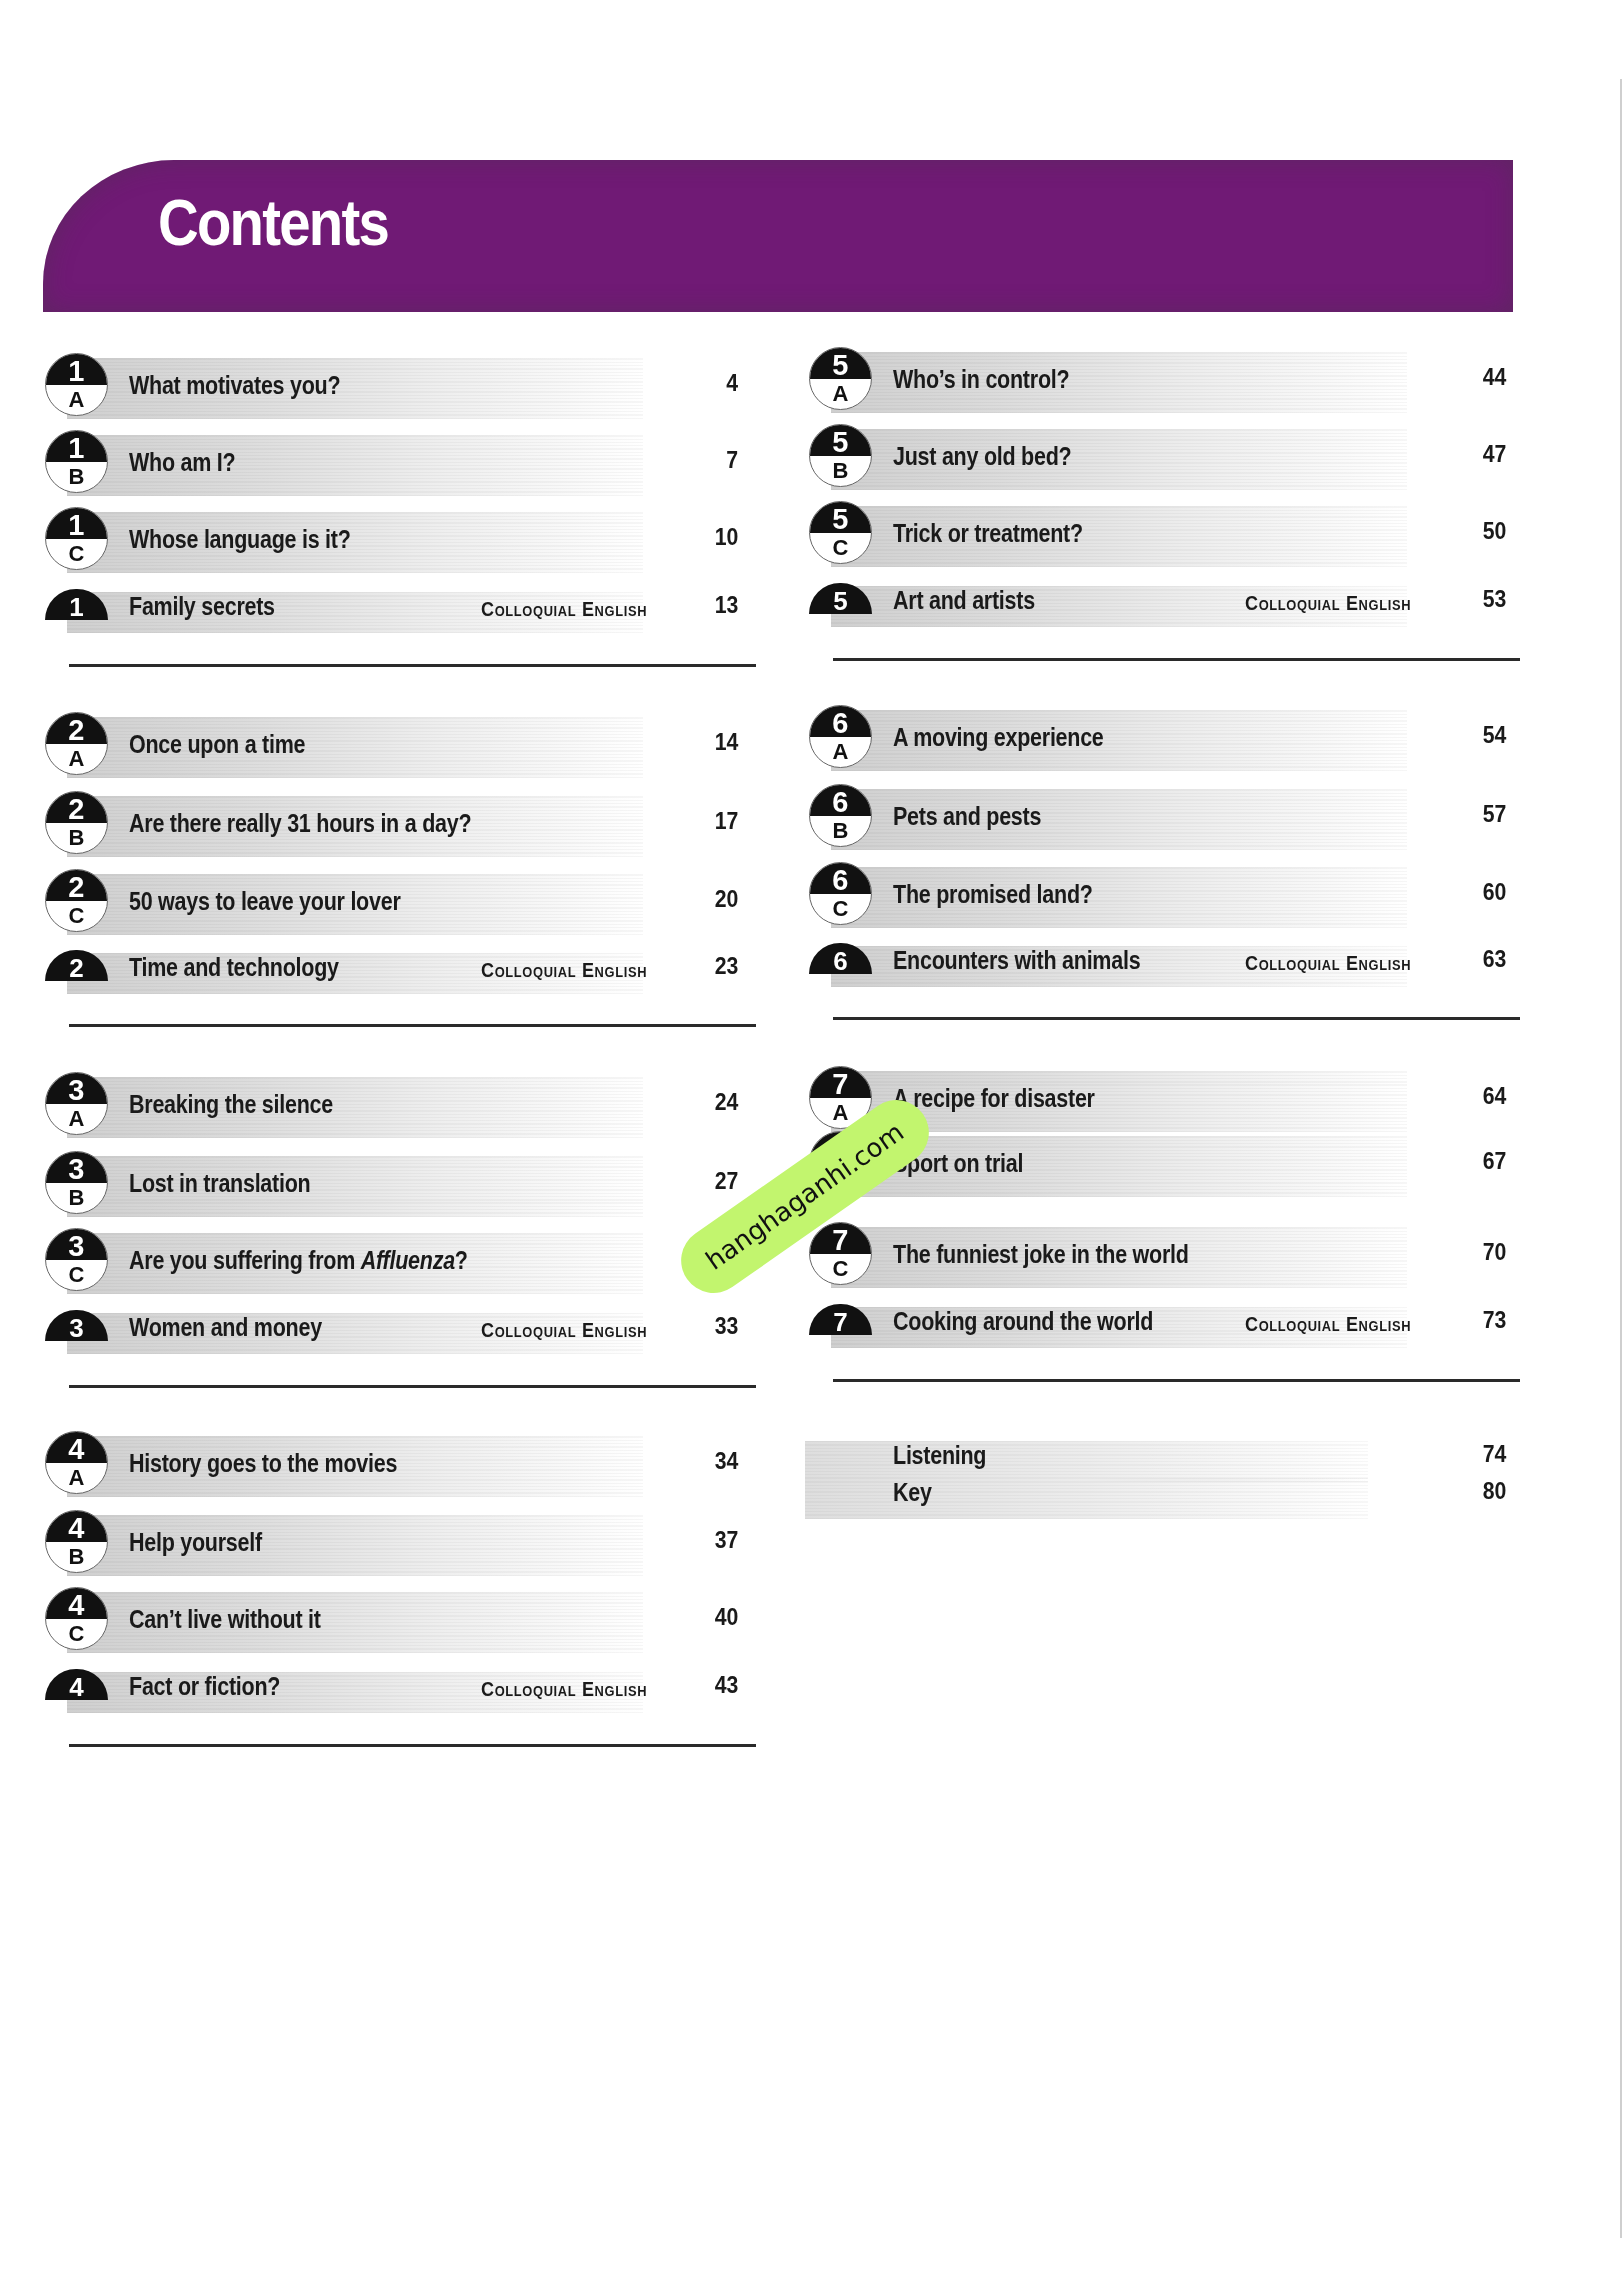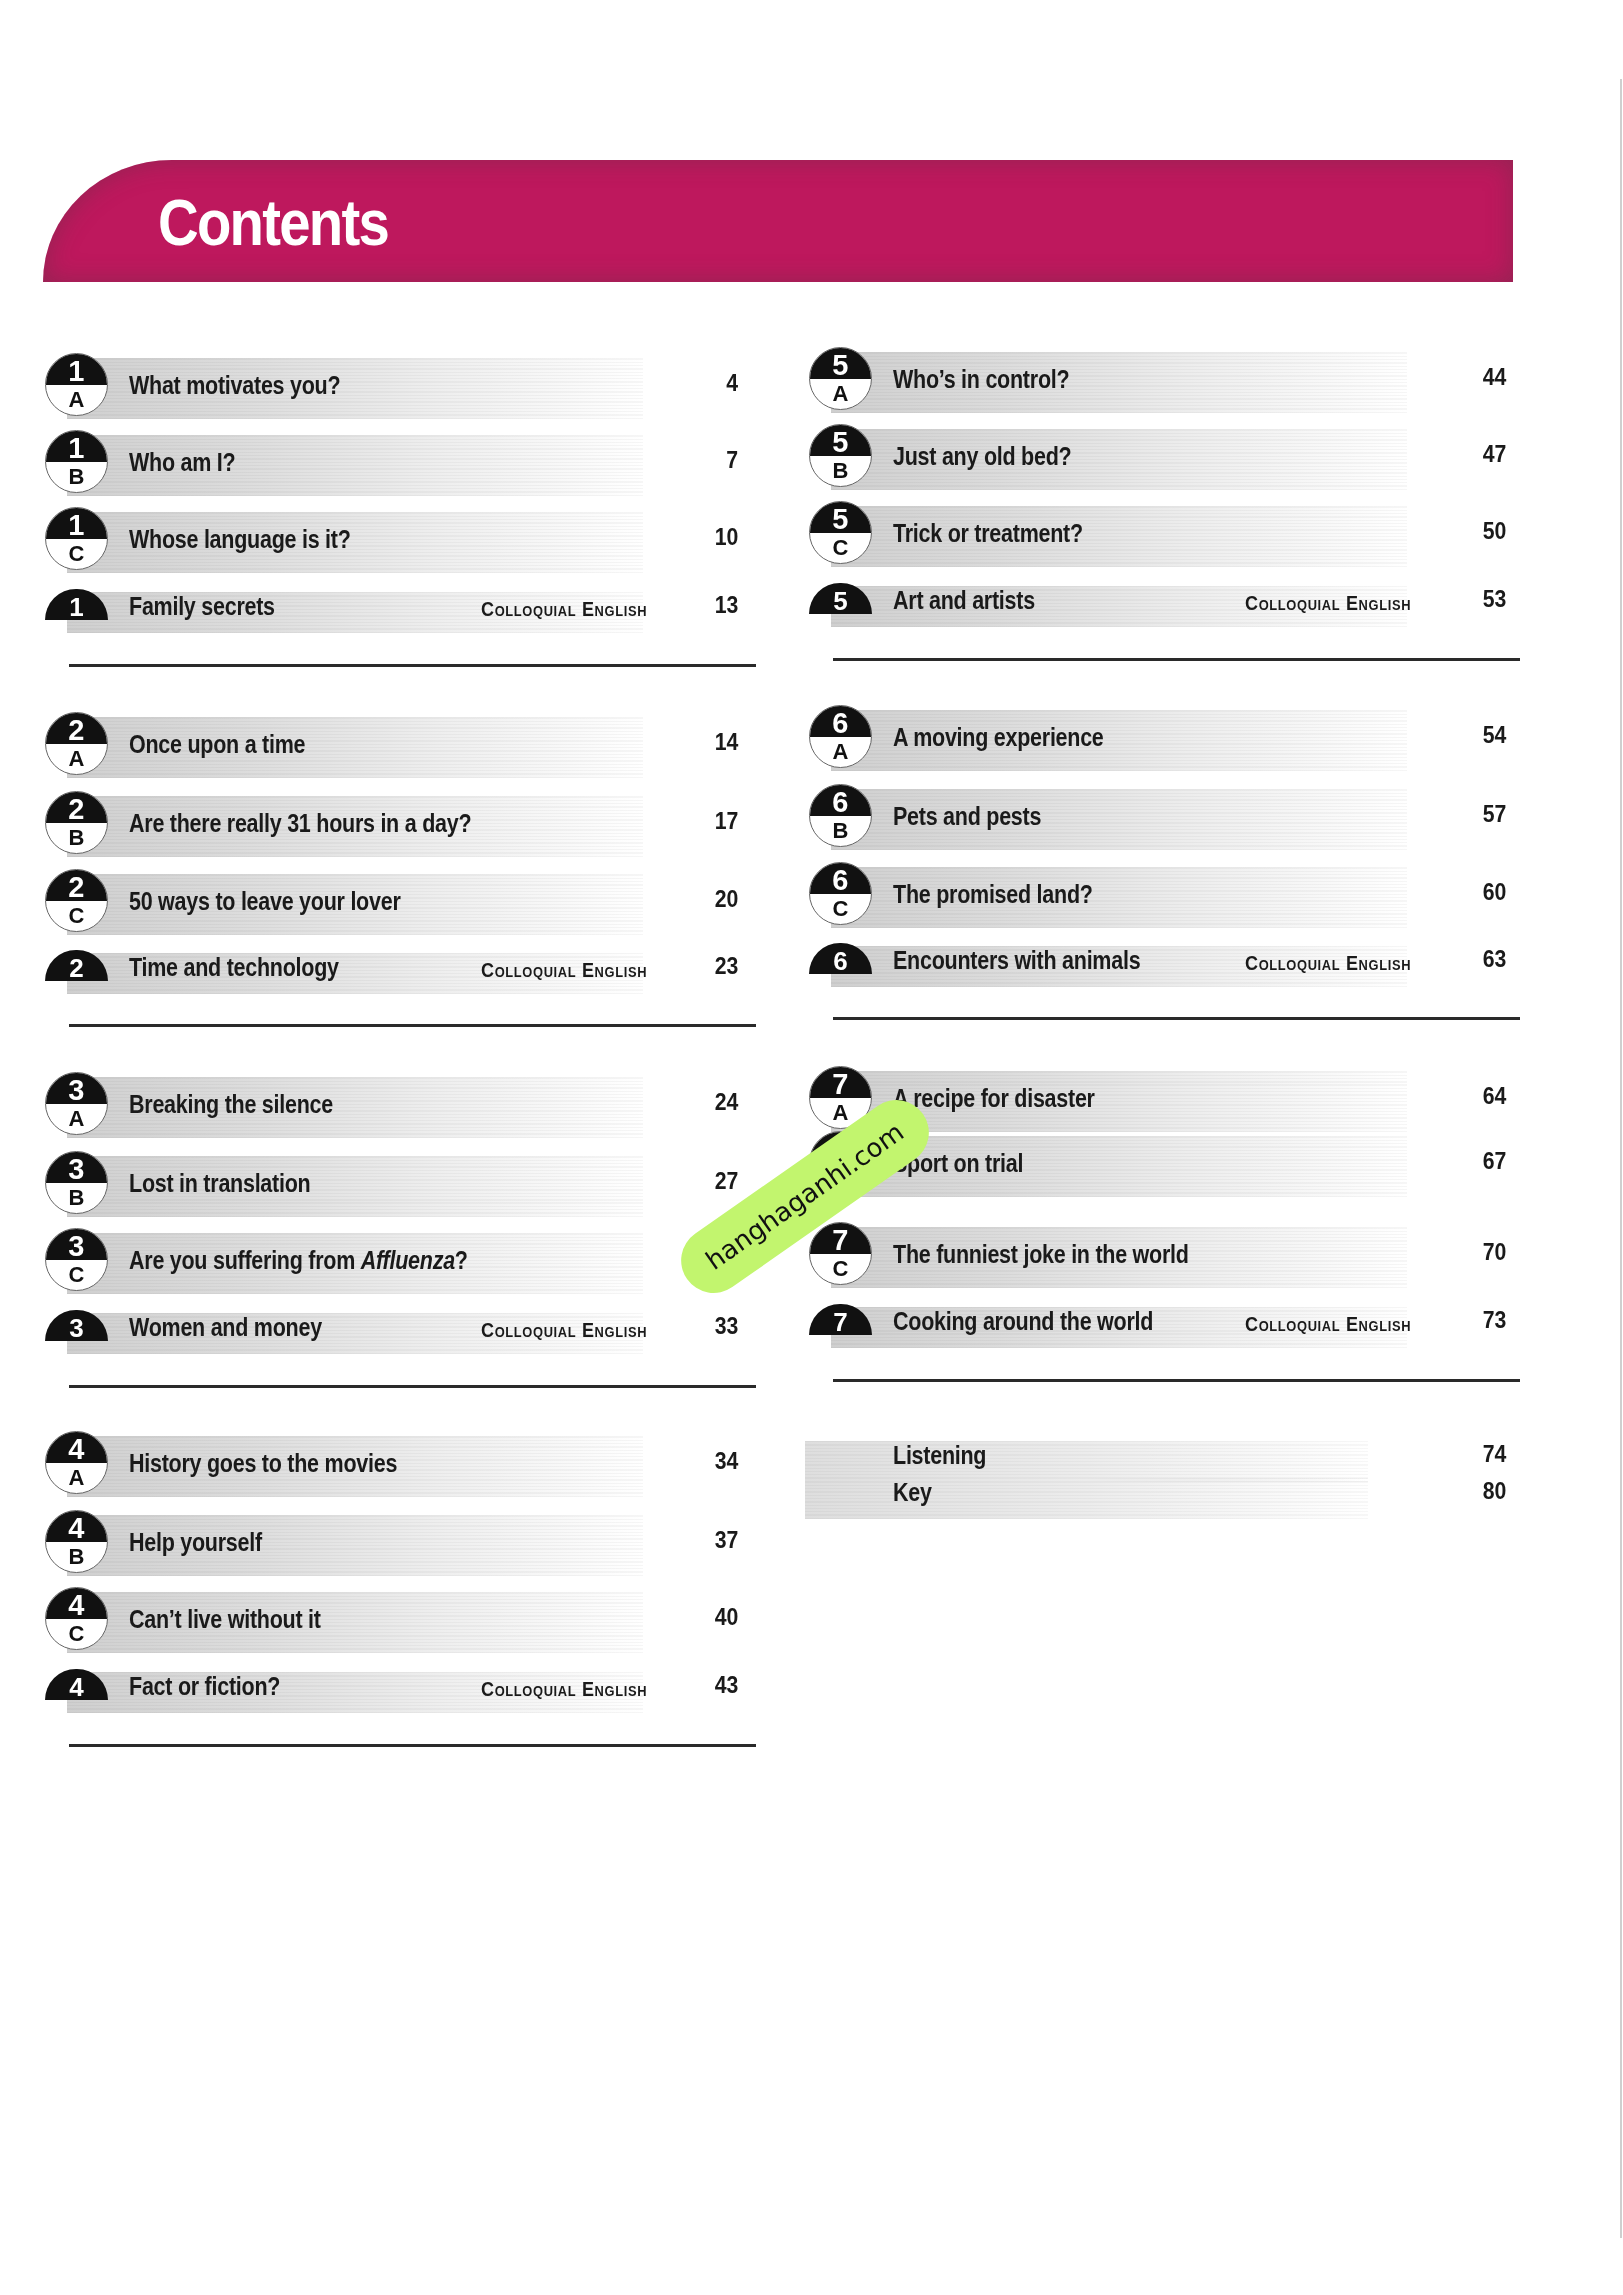--- a/index.html
+++ b/index.html
@@ -8,22 +8,22 @@
     background: #ffffff;
     font-family: "Liberation Sans", "DejaVu Sans", sans-serif;
     color: #1a1a1a;
   }
   .page-edge {
     position: absolute; left: 1620px; top: 79px; width: 2px; height: 2159px;
     background: #cfcfcf;
   }
   
   .header {
-    position: absolute; left: 43px; top: 160px; width: 1470px; height: 122px;
-    background: #be185d;
+    position: absolute; left: 43px; top: 160px; width: 1470px; height: 152px;
+    background: #701a75;
     border-top-left-radius: 131px 124px;
     box-shadow: inset 0 0 26px rgba(60,60,60,0.35);
   }
   .header-title {
     position: absolute; left: 115px; top: 26px;
     font-family: "Liberation Sans", sans-serif;
     font-weight: bold; font-size: 64px; color: #ffffff;
     letter-spacing: -2px;
     transform: scaleX(0.88); transform-origin: left center;
   }

